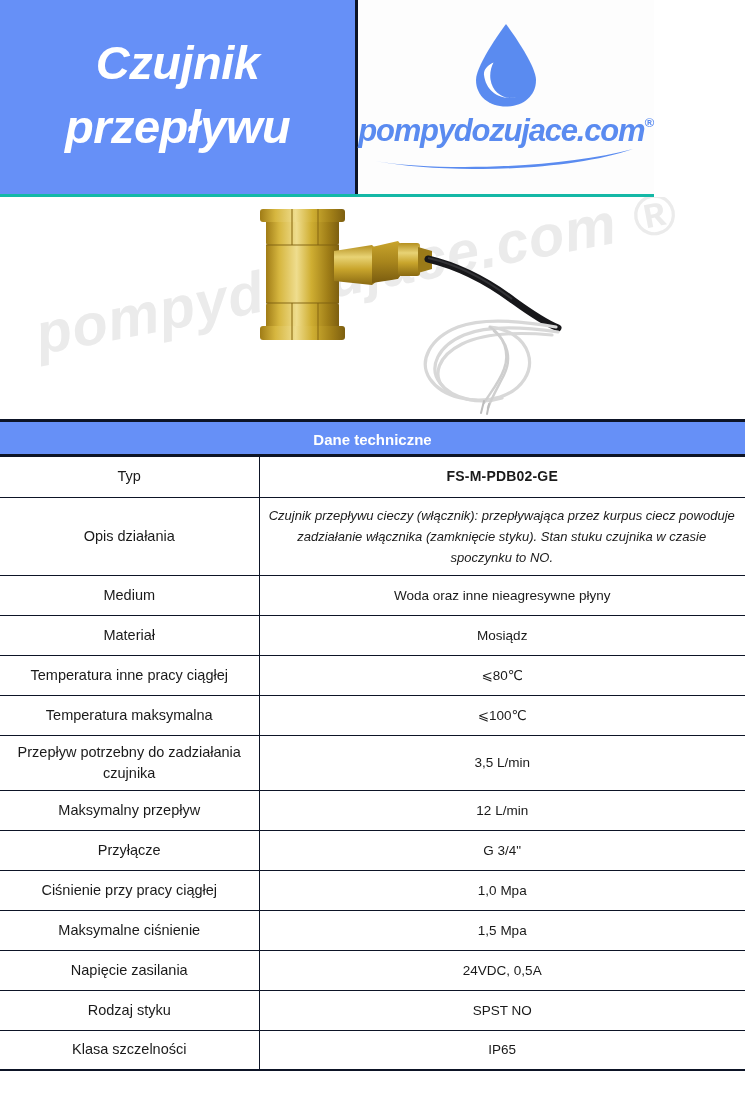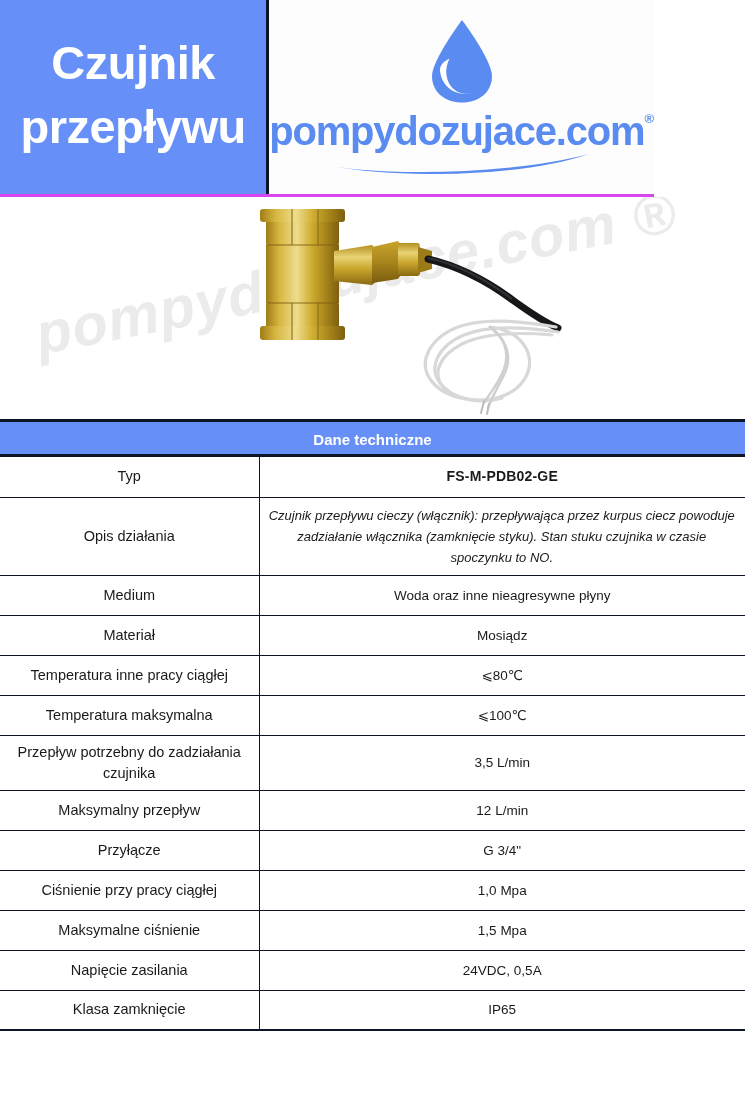--- a/index.html
+++ b/index.html
@@ -21,21 +21,22 @@
     box-sizing: border-box;
     background: #ffffff;
   }
 
   
   .header {
     display: flex;
     height: 197px;
     width: 654px;
     box-sizing: border-box;
-    border-bottom: 3px solid #d946ef;
+    border-bottom: 3px solid #14b8a6;
+    font-style: italic;
   }
   .title-block {
     width: 389px;
     background: #6690F7;
     border-right: 3px solid #0d1426;
     box-sizing: border-box;
     display: flex;
     flex-direction: column;
     align-items: center;
     justify-content: center;
@@ -63,21 +64,21 @@
     margin-bottom: 2px;
   }
   .logo-wordmark {
     display: flex;
     align-items: flex-start;
     line-height: 1;
   }
   .logo-word {
     color: #5A8BF0;
     font-weight: bold;
-    font-size: 40px;
+    font-size: 31px;
     letter-spacing: -1.2px;
     line-height: 1;
   }
   .logo-reg {
     color: #5A8BF0;
     font-size: 13px;
     font-weight: bold;
     line-height: 1;
     margin-top: 1px;
   }
@@ -314,19 +315,23 @@
       </tr>
       <tr class="row-std">
         <td>Maksymalne ciśnienie</td>
         <td>1,5 Mpa</td>
       </tr>
       <tr class="row-std">
         <td>Napięcie zasilania</td>
         <td>24VDC, 0,5A</td>
       </tr>
       <tr class="row-std">
-        <td>Klasa zamknięcie</td>
+        <td>Rodzaj styku</td>
+        <td>SPST NO</td>
+      </tr>
+      <tr class="row-std">
+        <td>Klasa szczelności</td>
         <td>IP65</td>
       </tr>
     </tbody>
   </table>
 
 </div>
 
 </body></html>

